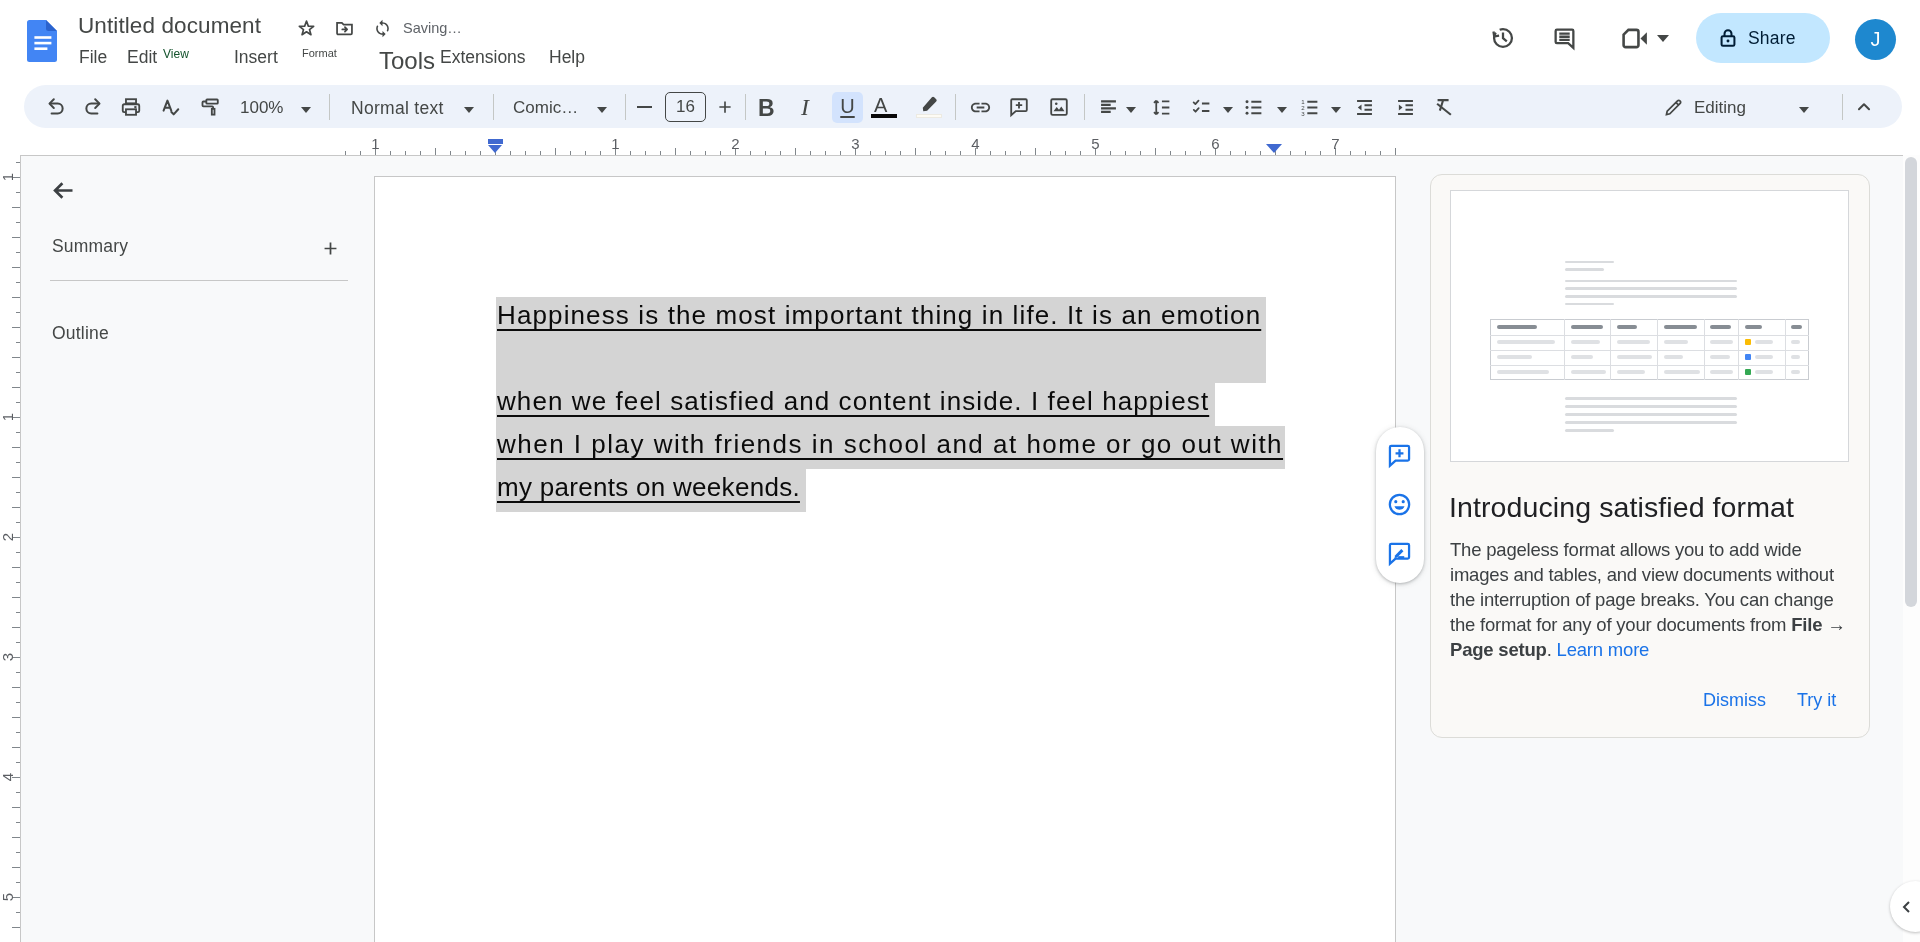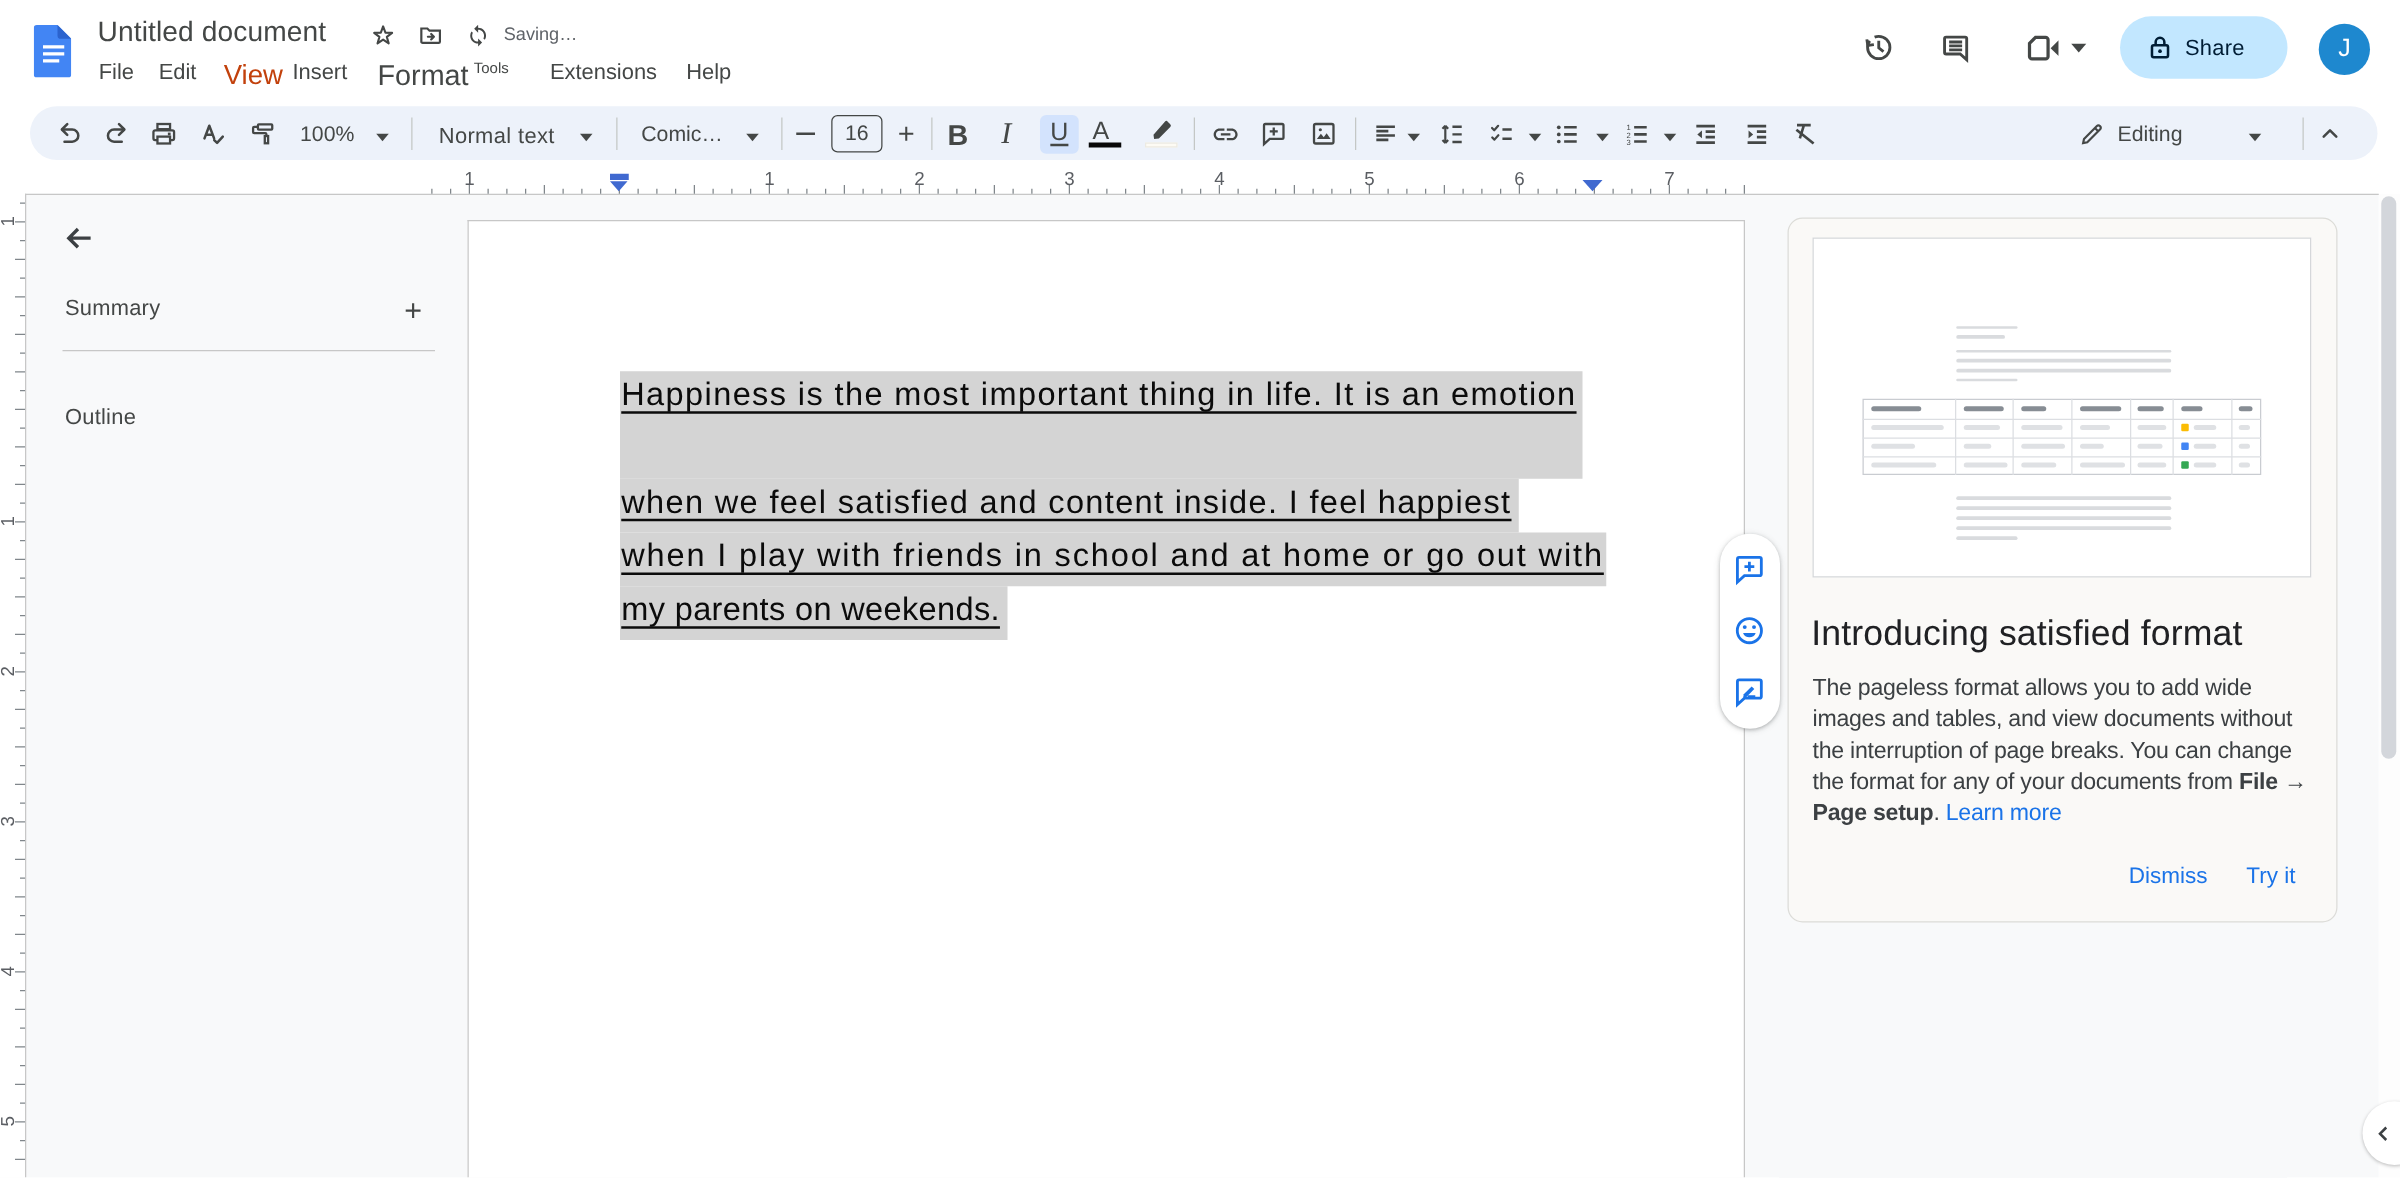--- a/index.html
+++ b/index.html
@@ -24,24 +24,24 @@
 <svg width="21" height="21" viewBox="0 0 24 24" style="position:absolute;left:333.5px;top:17.5px;">
       <path d="M3.5 5.5 H9 L11 7.5 H20.5 a0 0 0 0 1 0 0 V17.5 a1.2 1.2 0 0 1 -1.2 1.2 H4.7 a1.2 1.2 0 0 1 -1.2 -1.2 Z" fill="none" stroke="#444746" stroke-width="2"></path>
       <path d="M9.5 13 H14.5 M12.5 10.5 L15 13 L12.5 15.5" fill="none" stroke="#444746" stroke-width="2" stroke-linecap="round" stroke-linejoin="round"></path>
     </svg>
 <svg width="19" height="19" viewBox="0 0 24 24" style="position:absolute;left:373.0px;top:18.5px;">
       <path fill="#444746" d="M12 4V1L8 5l4 4V6c3.31 0 6 2.69 6 6 0 1.01-.25 1.97-.7 2.8l1.46 1.46C19.54 15.03 20 13.57 20 12c0-4.42-3.58-8-8-8zm0 14c-3.31 0-6-2.69-6-6 0-1.01.25-1.97.7-2.8L5.24 7.74C4.46 8.97 4 10.43 4 12c0 4.42 3.58 8 8 8v3l4-4-4-4v3z"></path>
     </svg>
 <div class="a" style="left:403px;top:19.5px;font-size:14.5px;color:#5f6368">Saving…</div>
 <div class="a" style="left:79px;top:46.5px;font-size:17.5px;color:#444746">File</div>
 <div class="a" style="left:127px;top:46.5px;font-size:17.5px;color:#444746">Edit</div>
-<div class="a" style="left:179px;top:46.5px;font-size:22px;color:#c2410c">View</div>
+<div class="a" style="left:163px;top:46.5px;font-size:12px;color:#14532d">View</div>
 <div class="a" style="left:234px;top:46.5px;font-size:17.5px;color:#444746">Insert</div>
-<div class="a" style="left:302px;top:46.5px;font-size:23px;color:#444746">Format</div>
-<div class="a" style="left:379px;top:46.5px;font-size:12px;color:#444746">Tools</div>
+<div class="a" style="left:302px;top:46.5px;font-size:11px;color:#444746">Format</div>
+<div class="a" style="left:379px;top:46.5px;font-size:24px;color:#444746">Tools</div>
 <div class="a" style="left:440px;top:46.5px;font-size:17.5px;color:#444746">Extensions</div>
 <div class="a" style="left:549px;top:46.5px;font-size:17.5px;color:#444746">Help</div>
 <svg width="26" height="26" viewBox="0 0 24 24" style="position:absolute;left:1489.5px;top:25.0px;">
       <circle cx="12" cy="12" r="8.25" fill="none" stroke="#444746" stroke-width="2.1" stroke-dasharray="31 4.5 100"></circle>
       <path d="M3.2 6.0 L3.9 10.5 L8.4 9.9" fill="none" stroke="#444746" stroke-width="2.1"></path>
       <path d="M12 7.0 V12.2 L15.5 15.1" fill="none" stroke="#444746" stroke-width="2.1"></path>
     </svg>
 <svg width="25" height="25" viewBox="0 0 24 24" style="position:absolute;left:1551.5px;top:25.5px;">
       <path d="M19.3 3.5 H4.7 a1.2 1.2 0 0 0 -1.2 1.2 V15.3 a1.2 1.2 0 0 0 1.2 1.2 H15.5 L20.5 21 V4.7 a1.2 1.2 0 0 0 -1.2 -1.2 Z" fill="none" stroke="#444746" stroke-width="2.2"></path>
       <path d="M7 7.3 H17 M7 10.3 H17 M7 13.3 H17" fill="none" stroke="#444746" stroke-width="2.2"></path>

